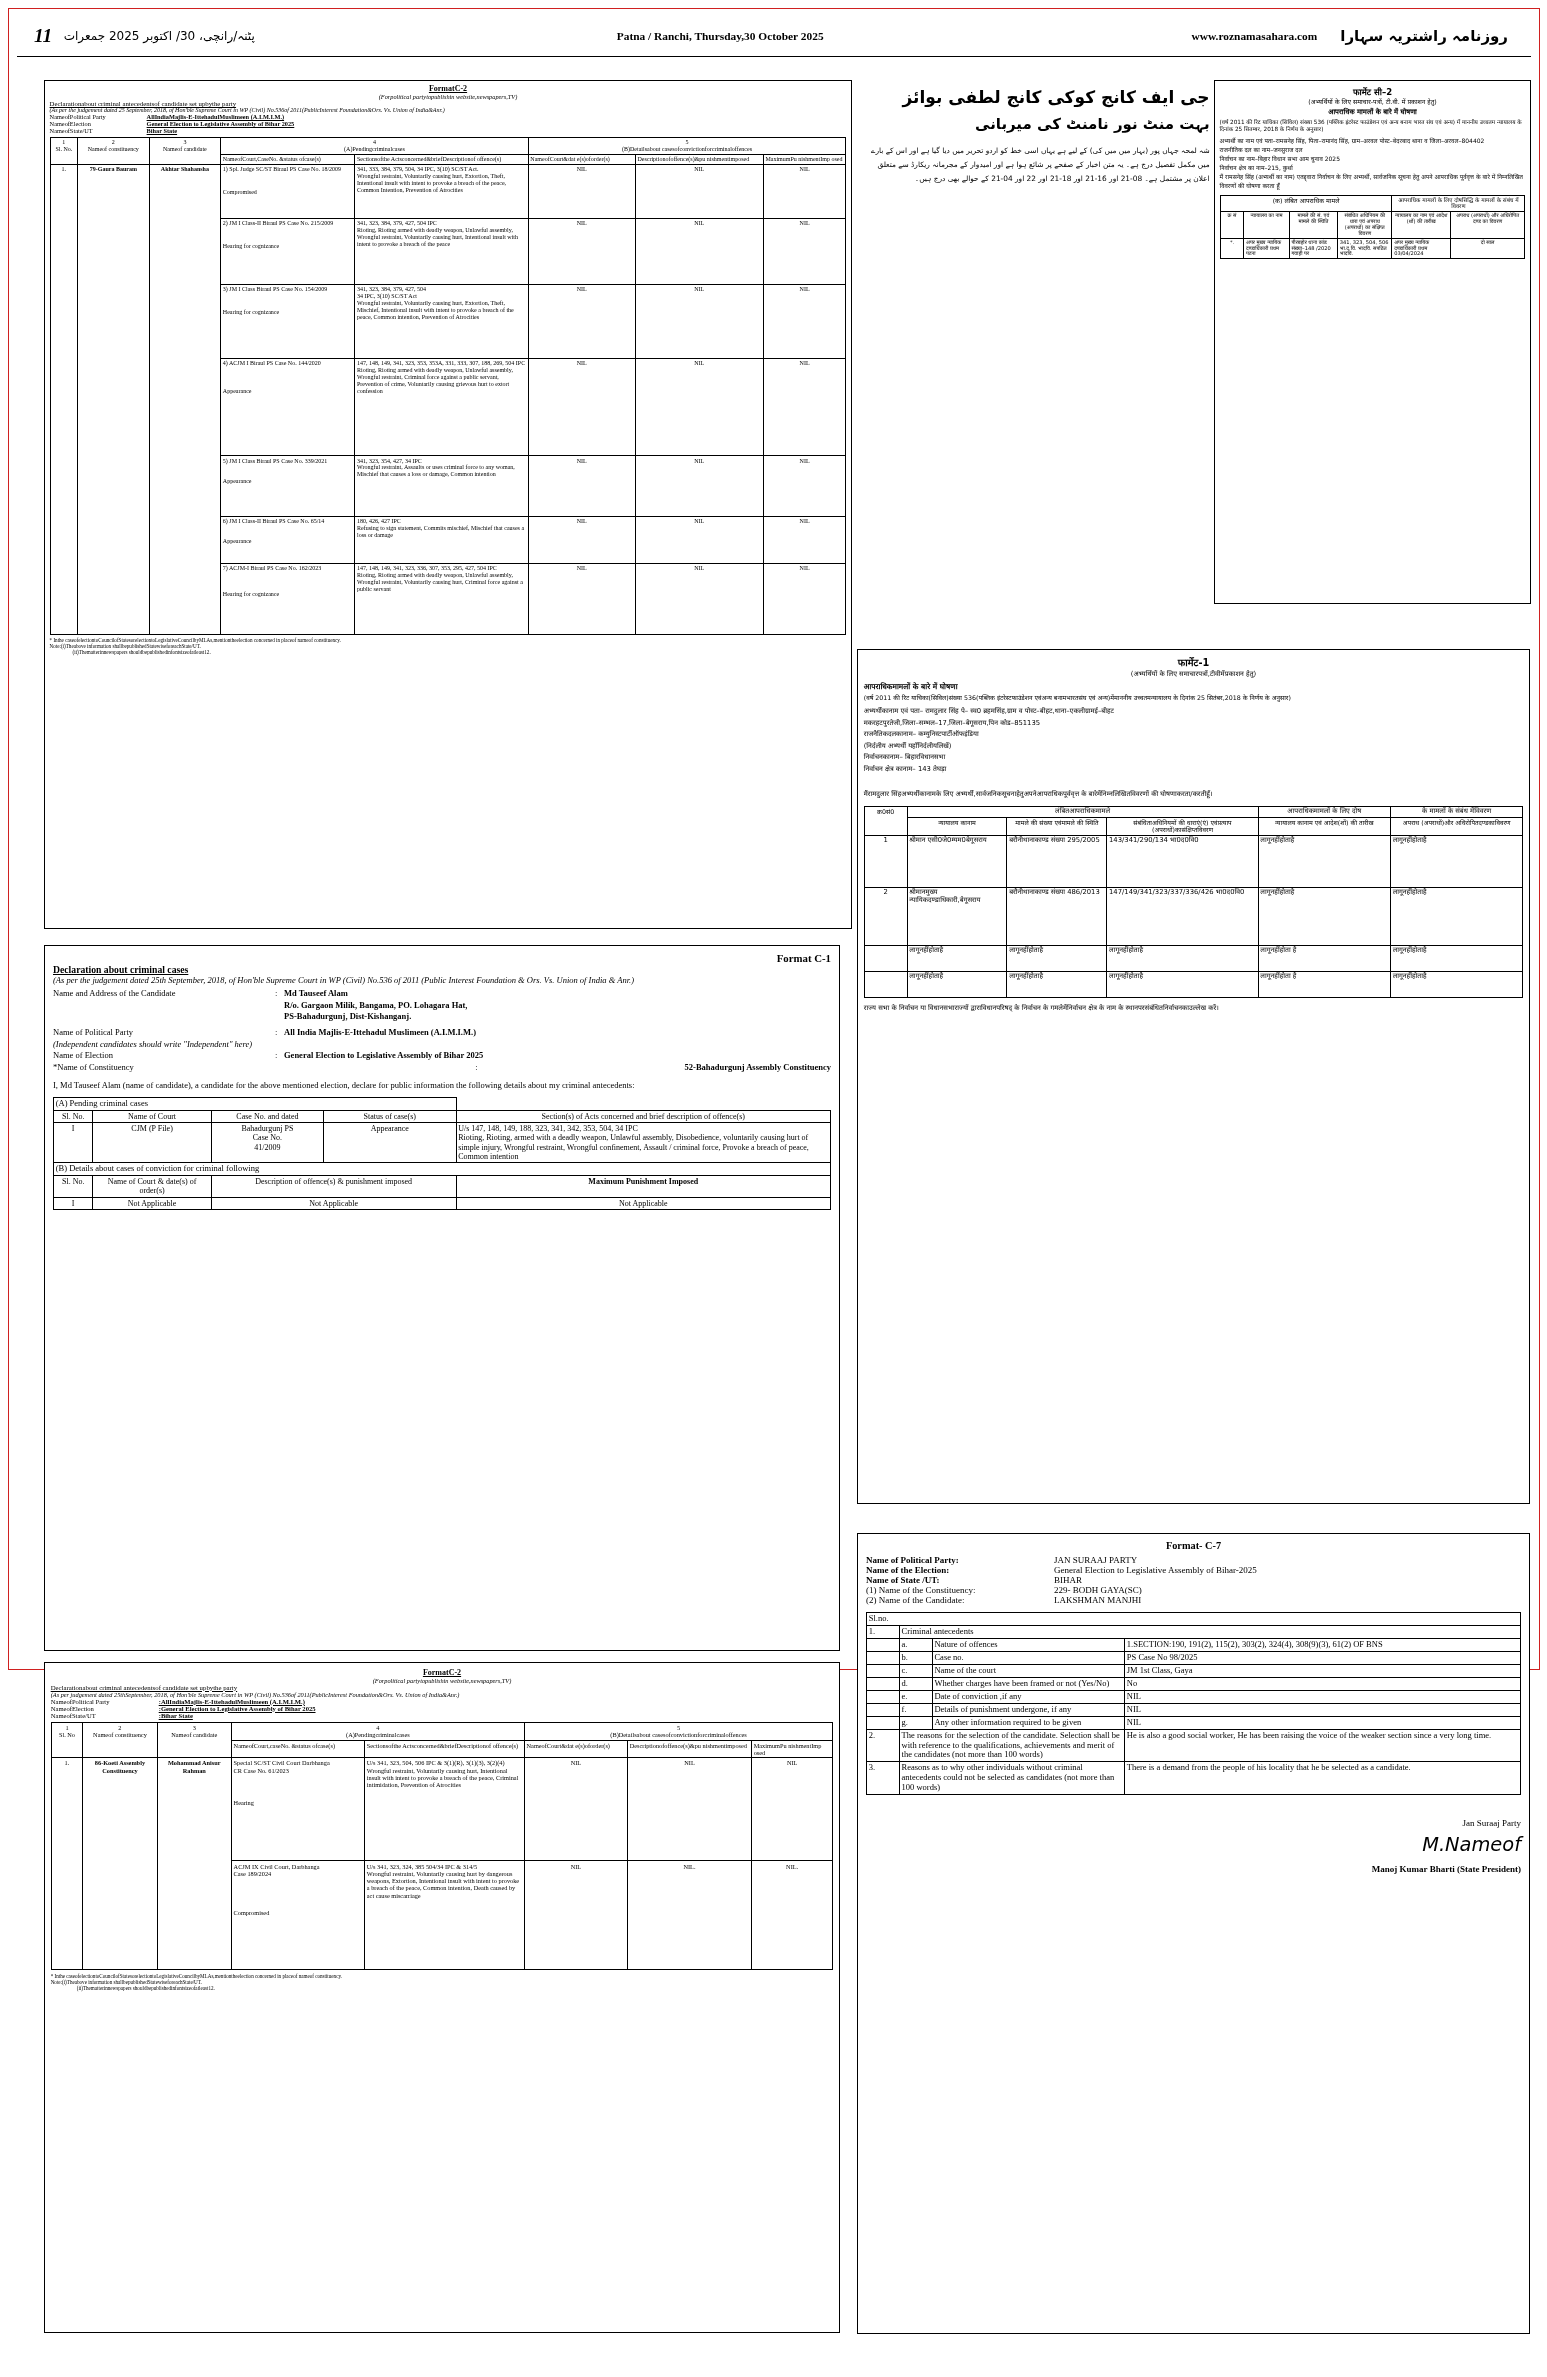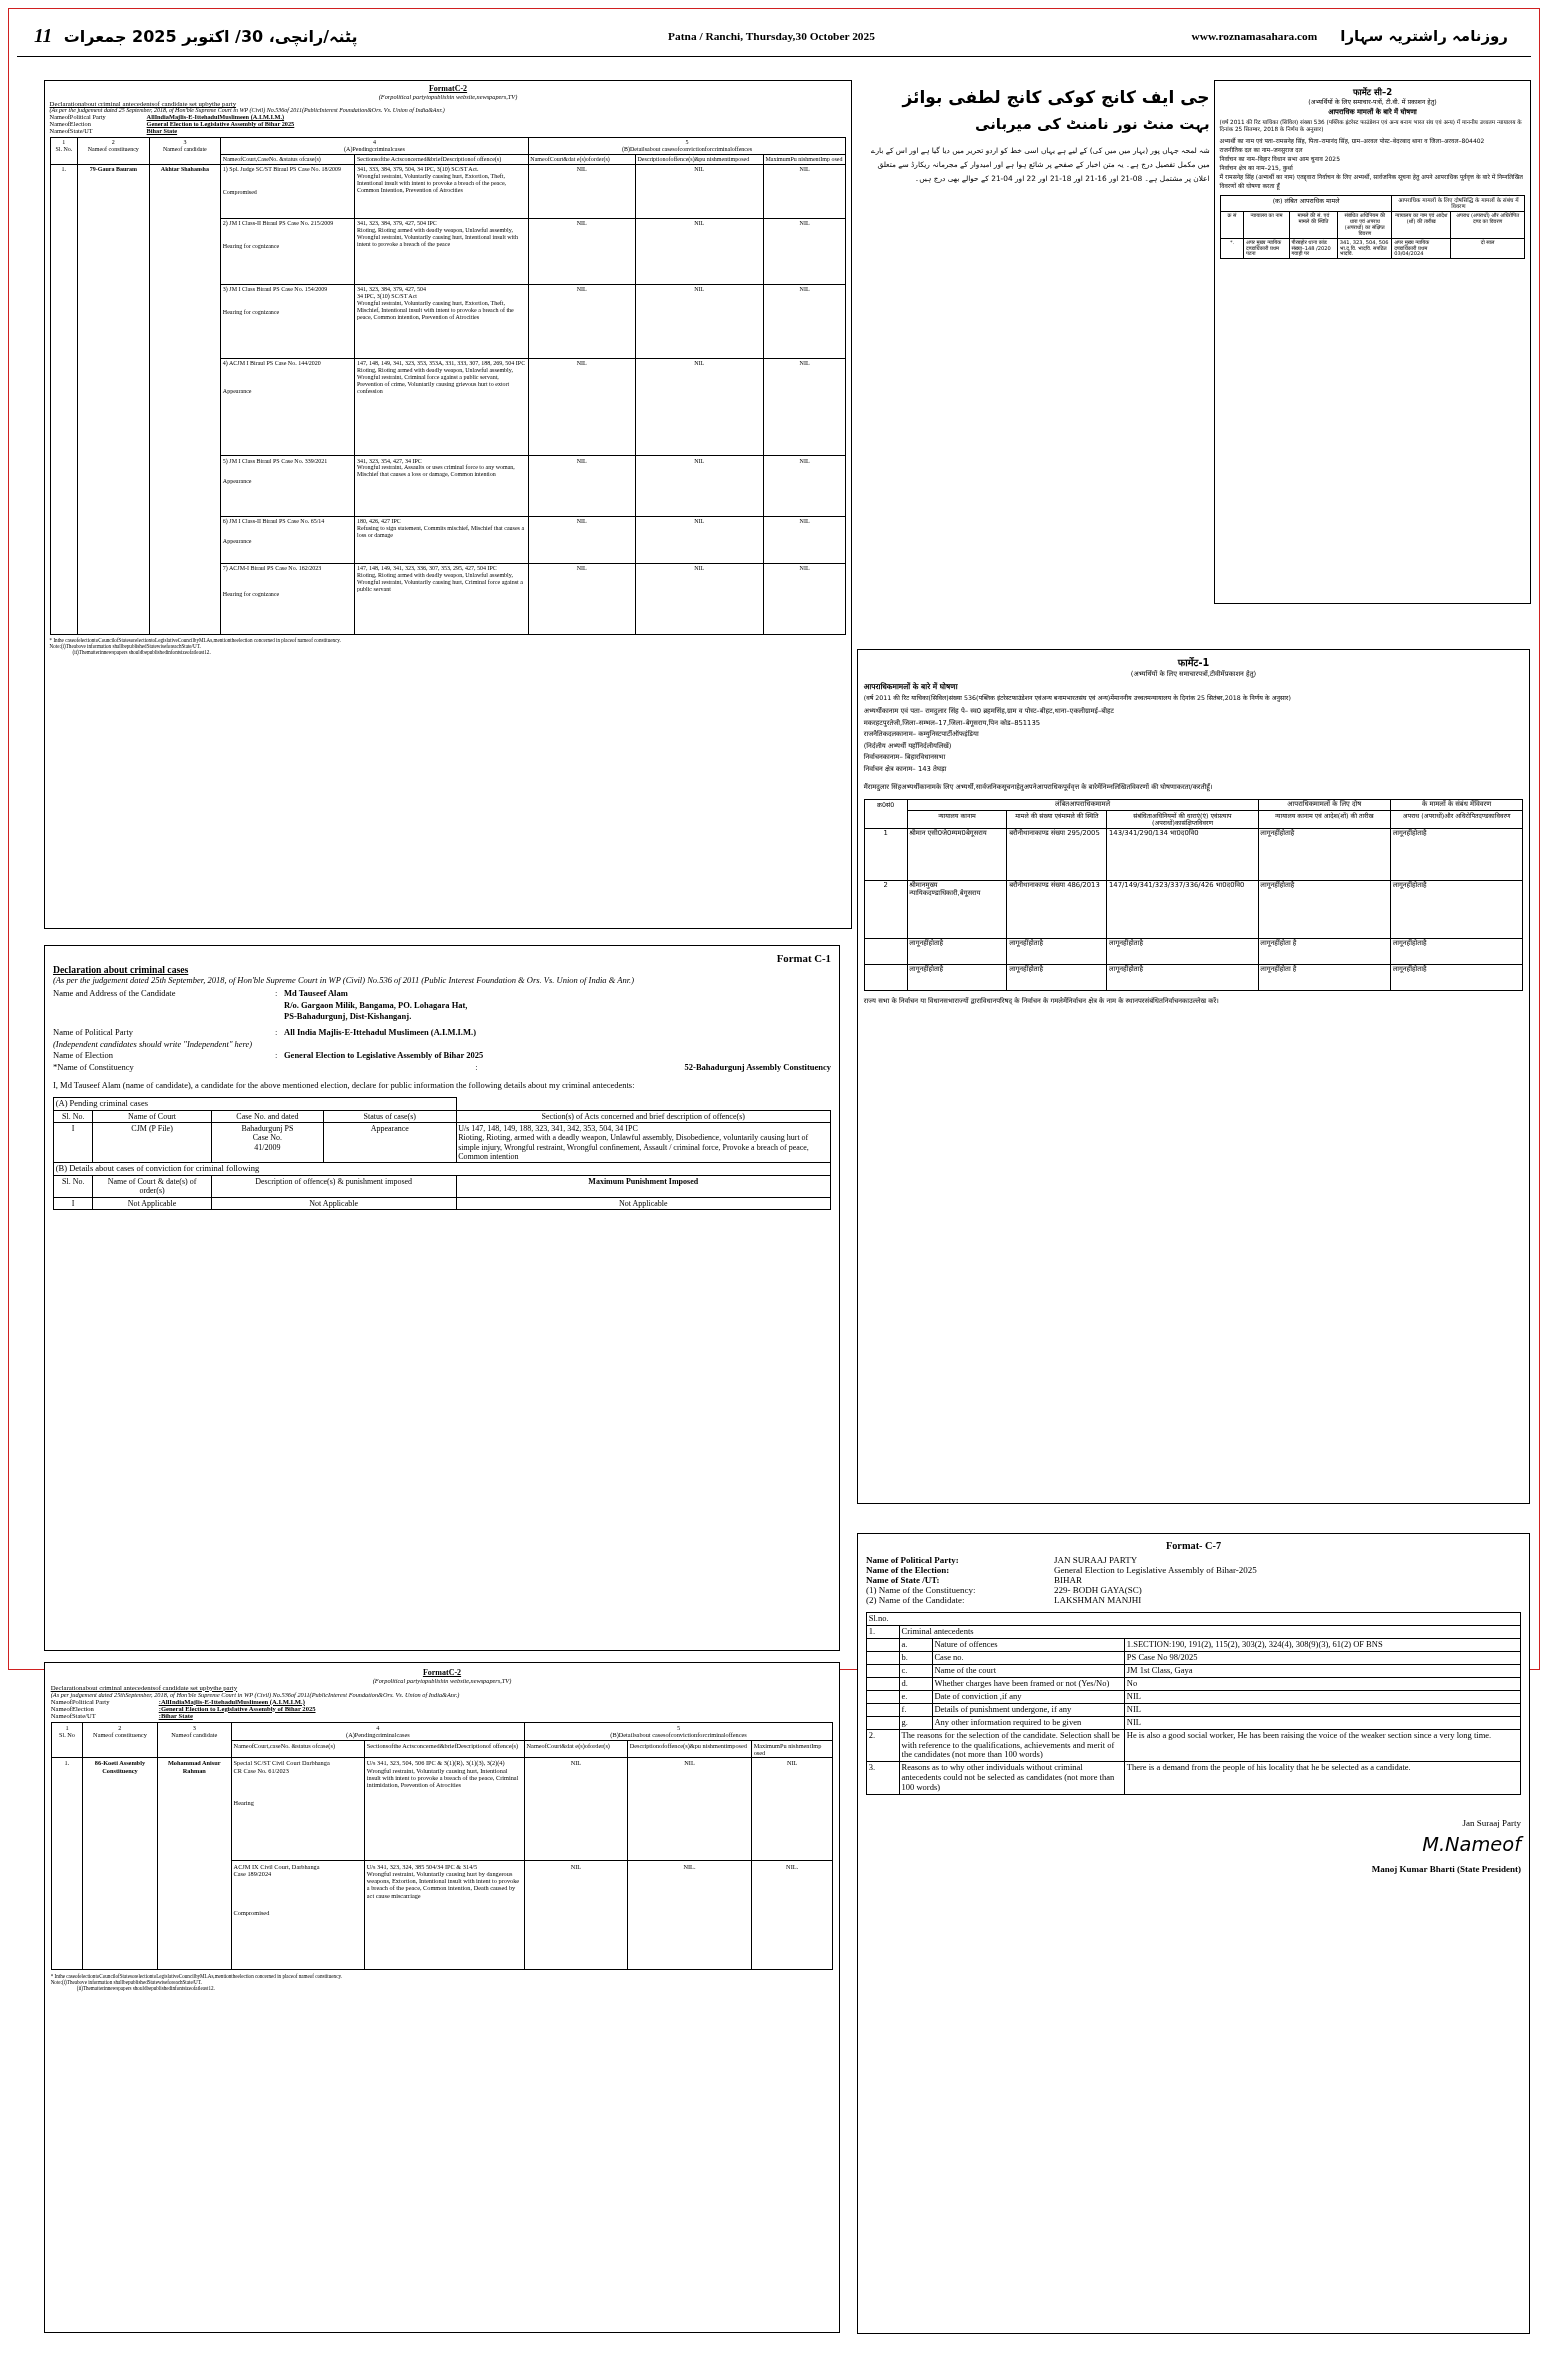--- a/index.html
+++ b/index.html
@@ -2,21 +2,21 @@
 <html style="font-size:9px"><head>
 <meta charset="utf-8">
 <style>
   html,body{margin:0;padding:0;background:#ffffff;}
   body{width:1548px;height:2377px;font-family:"Liberation Serif",serif;color:#000;}
   .page{position:relative;width:1548px;height:1678px;box-sizing:border-box;padding:0;}
   .page-border{position:absolute;left:8px;top:8px;right:8px;bottom:8px;border:1.7px solid #d02020;}
   
   .masthead{position:absolute;left:17px;top:17px;width:1514px;height:38px;display:flex;align-items:center;}
   .mh-page{font-weight:bold;font-size:19.4px;font-style:italic;padding:0 11.4px 0 17px;}
-  .mh-urdu{font-size:16px;font-family:"DejaVu Sans",sans-serif;padding-right:17px;font-weight:bold;}
+  .mh-urdu{font-size:12px;font-family:"DejaVu Sans",sans-serif;padding-right:17px;}
   .mh-center{flex:1;text-align:center;font-size:11.4px;font-weight:bold;}
   .mh-web{font-size:11.4px;font-weight:bold;padding:0 23px;}
   .mh-title{font-size:15px;font-family:"DejaVu Sans",sans-serif;font-weight:bold;padding-right:23px;}
   .mh-rule{position:absolute;left:17px;top:56px;width:1514px;height:1.1px;background:#000;}
 
   
   .box{position:absolute;border:0.6px solid #000;box-sizing:border-box;background:#fff;}
   .ttl-c{text-align:center;font-weight:bold;}
   .u{text-decoration:underline;}
   .i{font-style:italic;}
@@ -243,21 +243,21 @@
     <div class="ttl-c hindi" style="font-size:9.7px;">फार्मेट-1</div>
     <div class="cen hindi" style="font-size:6.8px;">(अभ्यर्थियों के लिए समाचारपत्रों,टीवीमेंप्रकाशन हेतु)</div>
     <div class="hindi b" style="font-size:7.4px;margin-top:3.4px;">आपराधिकमामलों के बारे में घोषणा</div>
     <div class="hindi" style="font-size:6.3px;line-height:1.5;margin-top:2.3px;">(वर्ष 2011 की रिट याचिका(सिविल)संख्या 536(पब्लिक इंटरेस्टफाउंडेशन एवंअन्य बनामभारतसंघ एवं अन्य)मेंमाननीय उच्चतमन्यायालय के दिनांक 25 सितंबर,2018 के निर्णय के अनुसार)</div>
     <div class="hindi" style="font-size:6.8px;line-height:1.7;margin-top:3.4px;">अभ्यर्थीकानाम एवं पता– रामदुलार सिंह पे– स्व0 ब्रहमसिंह,ग्राम व पोस्ट–बीहट,थाना–एकलीग्रामई–बीहट</div>
     <div class="hindi" style="font-size:6.8px;line-height:1.7;">मकरहटपुरतेजी,जिला–सम्भल–17,जिला–बेगूसराय,पिन कोड–851135</div>
     <div class="hindi" style="font-size:6.8px;line-height:1.7;">राजनैतिकदलकानाम– कम्युनिस्टपार्टीऑफइंडिया</div>
     <div class="hindi" style="font-size:6.8px;line-height:1.7;">(निर्दलीय अभ्यर्थी यहाँनिर्दलीयलिखें)</div>
     <div class="hindi" style="font-size:6.8px;line-height:1.7;">निर्वाचनकानाम– बिहारविधानसभा</div>
     <div class="hindi" style="font-size:6.8px;line-height:1.7;">निर्वाचन क्षेत्र कानाम– 143 तेघड़ा</div>
-    <div class="hindi" style="font-size:6.8px;line-height:1.6;margin-top:7px;">मैंरामदुलार सिंहअभ्यर्थीकानामके लिए अभ्यर्थी,सार्वजनिकसूचनाहेतुअपनेआपराधिकपूर्ववृत्त के बारेमेंनिम्नलिखितविवरणों की घोषणाकरता/करतीहूँ।</div>
+    <div class="hindi" style="font-size:6.8px;line-height:1.6;margin-top:14px;">मैंरामदुलार सिंहअभ्यर्थीकानामके लिए अभ्यर्थी,सार्वजनिकसूचनाहेतुअपनेआपराधिकपूर्ववृत्त के बारेमेंनिम्नलिखितविवरणों की घोषणाकरता/करतीहूँ।</div>
 
     <table style="margin-top:5.7px;">
       <tbody>
           <tr>
         <td rowspan="2" class="hindi cen" style="width:34px;font-size:6.3px;">क्र0सं0</td>
         <td colspan="3" class="hindi cen" style="font-size:6.8px;">लंबितआपराधिकमामले</td>
         <td class="hindi cen" style="font-size:6.8px;width:114px;">आपराधिकमामलों के लिए दोष</td>
         <td class="hindi cen" style="font-size:6.8px;width:114px;">के मामलों के संबंध मेंविवरण</td>
       </tr>
       <tr>

